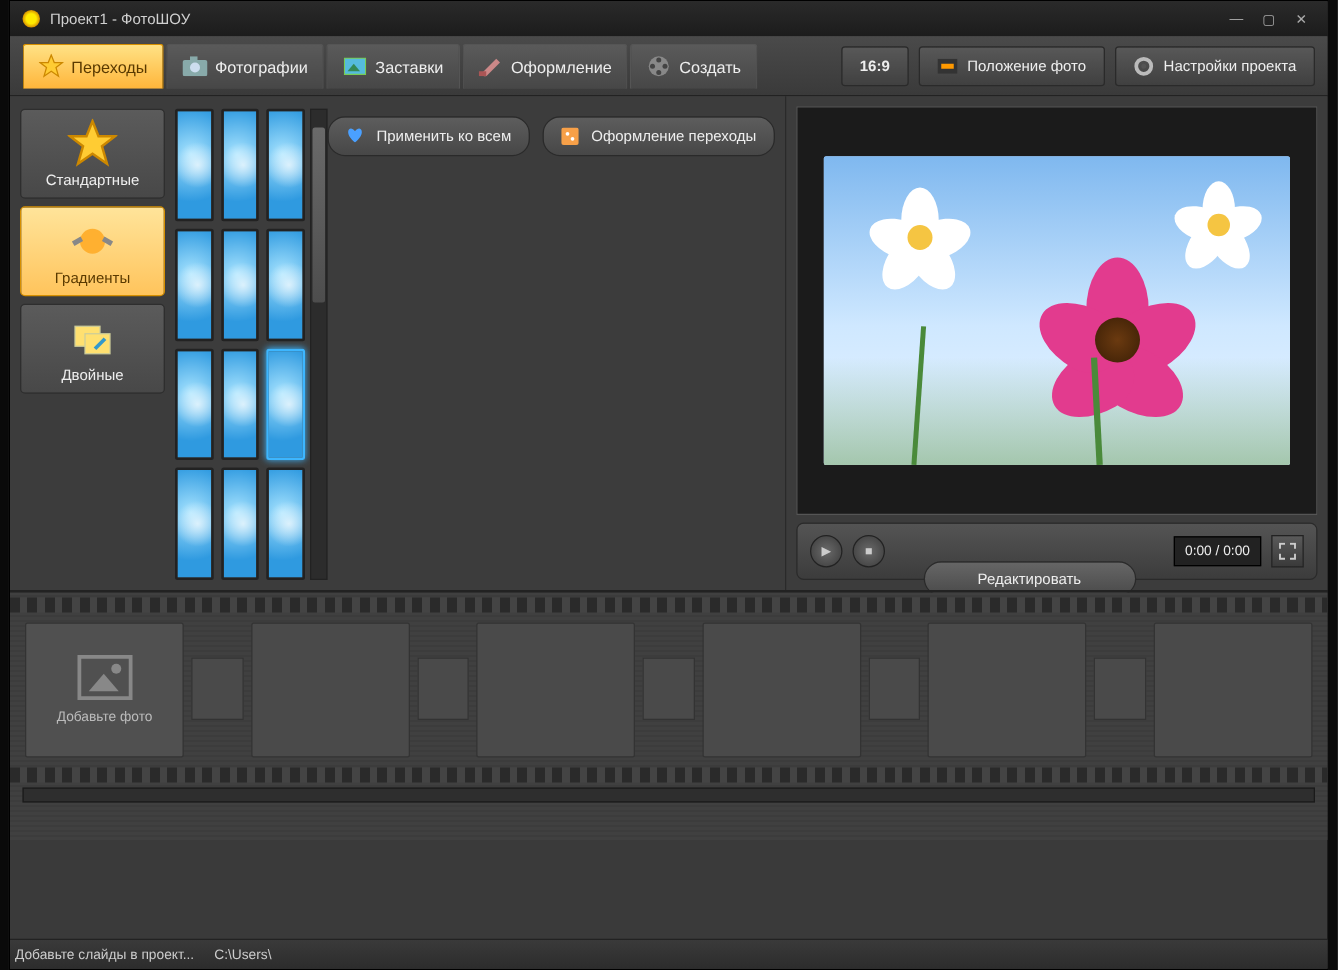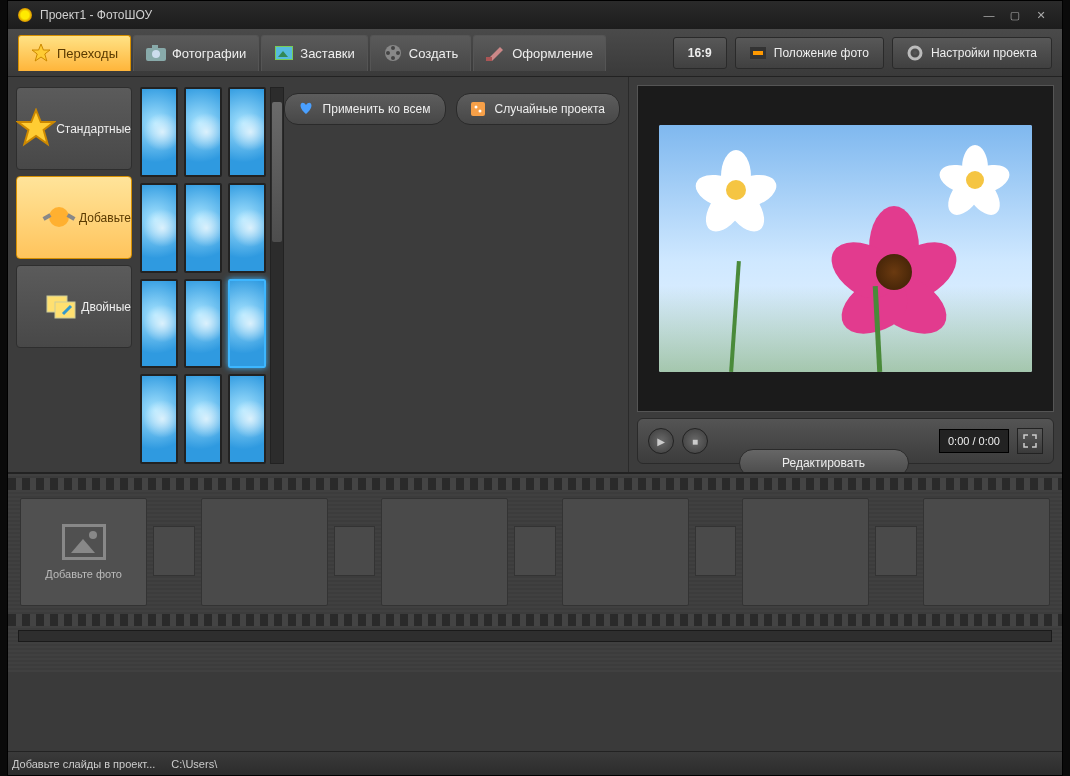--- a/index.html
+++ b/index.html
@@ -13,21 +13,21 @@
 .menubar span { padding: 3px 10px; cursor: default; }
 .toolbar { height: 48px; background: linear-gradient(#4a4a4a,#3a3a3a); display: flex; align-items: center; padding: 6px 10px; gap: 0; border-bottom: 1px solid #222; }
 .tab { height: 36px; display: flex; align-items: center; padding: 0 12px; font-size: 13px; color: #eee; border: 1px solid #555; border-bottom: none; background: linear-gradient(#5a5a5a,#474747); margin-right: 2px; border-radius: 3px 3px 0 0; cursor: default; }
 .tab.active { background: linear-gradient(#ffe285,#ffb53a); color: #5a3a00; border-color: #d68f00; }
 .tab .ticon { width: 20px; height: 20px; margin-right: 6px; display:flex;align-items:center;justify-content:center; }
 .rtool { margin-left: 8px; height: 32px; display: flex; align-items: center; padding: 0 14px; font-size: 12px; color: #eee; background: linear-gradient(#585858,#404040); border: 1px solid #2a2a2a; border-radius: 3px; }
 .rtool .ric { width: 16px; height: 14px; margin-right: 8px; display:flex; align-items:center; justify-content:center; }
 .content { display: flex; height: 395px; }
 .leftpanel { width: 620px; background: #3c3c3c; display: flex; padding: 10px 8px 8px 8px; gap: 8px; }
 .catcol { width: 116px; display: flex; flex-direction: column; gap: 6px; }
-.catbtn { height: 83px; background: linear-gradient(#5b5b5b,#484848); border: 1px solid #2e2e2e; border-radius: 4px; display: flex; flex-direction: row; align-items: center; justify-content: flex-end; color: #eee; font-size: 12px; }
+.catbtn { height: 72px; background: linear-gradient(#5b5b5b,#484848); border: 1px solid #2e2e2e; border-radius: 4px; display: flex; flex-direction: column; align-items: center; justify-content: center; color: #eee; font-size: 12px; }
 .catbtn.sel { background: linear-gradient(#ffe49a,#ffc45c); border-color: #d68f00; color: #5a3a00; }
 .catbtn .ci { width: 40px; height: 40px; margin-bottom: 2px; display:flex;align-items:center;justify-content:center; }
 .gridwrap { flex: 1; display: flex; flex-direction: row; }
 .thumbgrid { flex: 1; display: grid; grid-template-columns: repeat(3,1fr); grid-template-rows: repeat(4,1fr); gap: 6px; padding-right: 18px; position: relative; }
 .thumb { background: radial-gradient(circle at 40% 40%, #a8e4ff, #2f9ae0 70%); border: 2px solid #222; border-radius: 2px; position: relative; overflow:hidden; }
 .thumb.sel { border: 2px solid #3db6ff; box-shadow: 0 0 6px #3db6ff; }
 .thumb::after{content:"";position:absolute;inset:0;background:radial-gradient(circle at 60% 50%,rgba(255,255,255,.7) 0%,transparent 40%);}
 .scroll { position: absolute; right: 0; top: 0; width: 14px; height: 100%; background: #2c2c2c; border: 1px solid #222; }
 .scroll .thumb2 { position: absolute; left: 1px; right: 1px; top: 14px; height: 140px; background: linear-gradient(#6a6a6a,#4d4d4d); border-radius: 2px; }
 .btnrow { height: 36px; display: flex; gap: 10px; margin-top: 6px; }
@@ -93,38 +93,38 @@
           <svg width="18" height="14" viewBox="0 0 18 14">
             <rect width="18" height="14" fill="#7c5"></rect>
             <rect x="1" y="1" width="16" height="12" fill="#5bd"></rect>
             <polygon points="3,11 8,5 13,11" fill="#385"></polygon>
           </svg>
         </span>
       <span>Заставки</span>
     </div>
     <div class="tab">
       <span class="ticon">
+          <svg width="20" height="16" viewBox="0 0 20 16">
+            <path d="M2 14 L14 2 L17 5 L5 17 Z" fill="#c88"></path>
+            <rect x="0" y="12" width="6" height="4" fill="#a55"></rect>
+          </svg>
+        </span>
+      <span>Оформление</span>
+    </div>
+    <div class="tab">
+      <span class="ticon">
           <svg width="18" height="18" viewBox="0 0 18 18">
             <circle cx="9" cy="9" r="8" fill="#888"></circle>
             <circle cx="9" cy="4" r="2" fill="#444"></circle>
             <circle cx="14" cy="9" r="2" fill="#444"></circle>
             <circle cx="9" cy="14" r="2" fill="#444"></circle>
             <circle cx="4" cy="9" r="2" fill="#444"></circle>
           </svg>
         </span>
       <span>Создать</span>
-    </div>
-    <div class="tab">
-      <span class="ticon">
-          <svg width="20" height="16" viewBox="0 0 20 16">
-            <path d="M2 14 L14 2 L17 5 L5 17 Z" fill="#c88"></path>
-            <rect x="0" y="12" width="6" height="4" fill="#a55"></rect>
-          </svg>
-        </span>
-      <span>Оформление</span>
     </div>
     <div style="flex:1"></div>
     <div class="rtool">
       <span style="font-weight:bold">16:9</span>
     </div>
     <div class="rtool">
       <span class="ric">
           <svg width="16" height="12">
             <rect width="16" height="12" fill="#333"></rect>
             <rect x="3" y="4" width="10" height="4" fill="#f90"></rect>
@@ -155,21 +155,21 @@
           <span>Стандартные</span>
         </div>
         <div class="catbtn sel">
           <span class="ci">
               <svg width="40" height="40" viewBox="0 0 40 40">
                 <circle cx="20" cy="20" r="10" fill="#ffb030"></circle>
                 <rect x="4" y="18" width="8" height="4" fill="#888" transform="rotate(-30 8 20)"></rect>
                 <rect x="28" y="18" width="8" height="4" fill="#888" transform="rotate(30 32 20)"></rect>
               </svg>
             </span>
-          <span>Добавьте</span>
+          <span>Градиенты</span>
         </div>
         <div class="catbtn">
           <span class="ci">
               <svg width="40" height="40" viewBox="0 0 40 40">
                 <rect x="6" y="10" width="20" height="16" fill="#ffe070" stroke="#cc9"></rect>
                 <rect x="14" y="16" width="20" height="16" fill="#ffe070" stroke="#cc9"></rect>
                 <path d="M22 28 L30 20" stroke="#39c" stroke-width="3"></path>
               </svg>
             </span>
           <span>Двойные</span>
@@ -203,21 +203,21 @@
             <span>Применить ко всем</span>
           </div>
           <div class="actbtn">
             <span class="ai">
                 <svg width="14" height="14">
                   <rect width="14" height="14" rx="2" fill="#f7a048"></rect>
                   <circle cx="5" cy="5" r="1.5" fill="#fff"></circle>
                   <circle cx="9" cy="9" r="1.5" fill="#fff"></circle>
                 </svg>
               </span>
-            <span>Случайные проекта</span>
+            <span>Оформление переходы</span>
           </div>
         </div>
       </div>
     </div>
 
     <div class="rightpanel">
       <div class="previewbox">
         <div class="flower">
           <div style="position:absolute;inset:0;background:linear-gradient(180deg,#7fb8ef 0%,#cfe8ff 55%,#e9f4ff 100%);"></div>
           <div style="position:absolute;bottom:0;left:0;right:0;height:35%;background:linear-gradient(0deg,rgba(60,130,50,.4),transparent);"></div>

